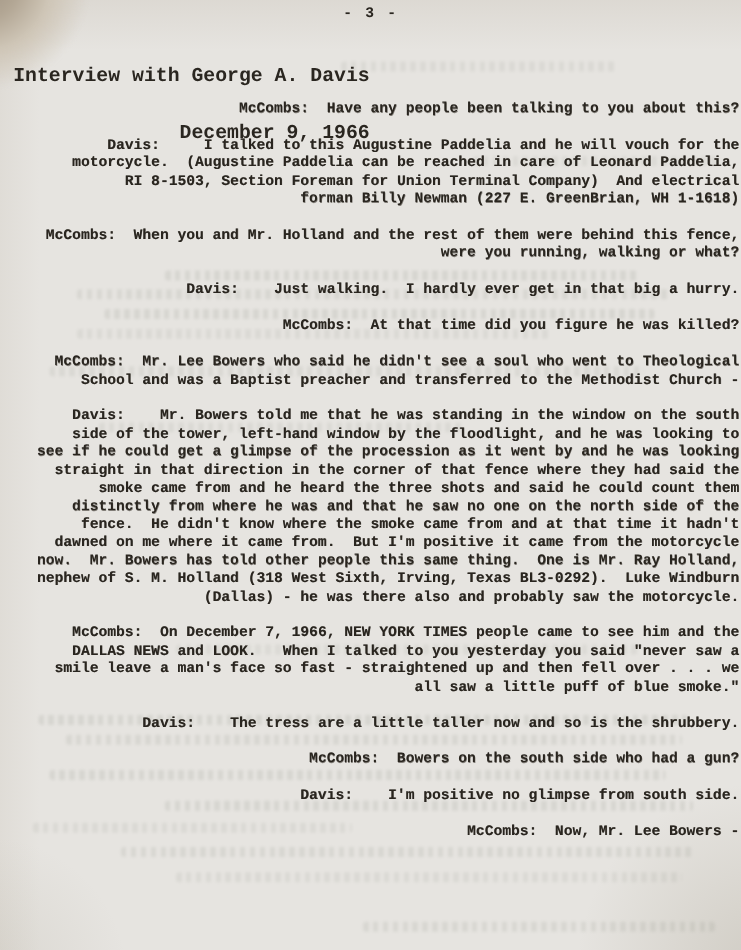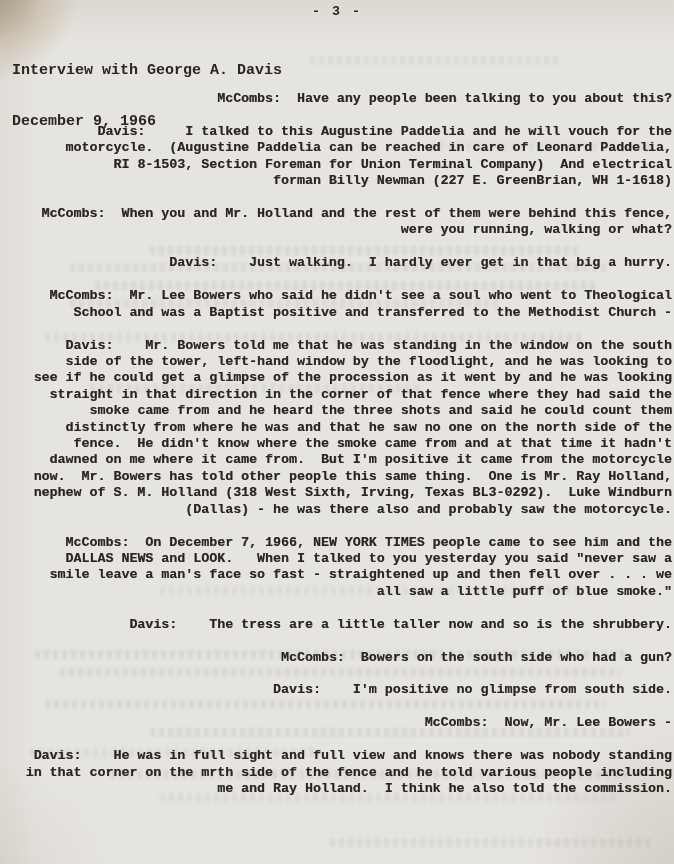--- a/index.html
+++ b/index.html
@@ -22,22 +22,23 @@
     background:radial-gradient(circle at 18px 18px,#9d9180 0,#b3a795 34px,#cec5b6 62px,rgba(231,229,224,0) 98px);
     filter:blur(2px);
     pointer-events:none;
   }
   .pageno{
     position:absolute;top:4px;left:0;width:100%;text-align:center;
     font-size:13.3px;font-weight:700;letter-spacing:2px;color:#2a2620;
   }
   .header{
     position:absolute;top:28px;left:12px;
-    font-size:15px;line-height:17px;font-weight:700;color:#2a2620;
+    font-size:18px;line-height:17px;font-weight:700;color:#2a2620;
     white-space:pre;
+    text-align:right;
   }
   .body-text{
     position:absolute;top:91px;left:12px;width:660px;
     font-size:13.3px;line-height:16.4px;font-weight:700;color:#29251f;
   }
   .entry{
     margin:0 0 16.5px 0;
     white-space:pre-wrap;
     text-shadow:0.3px 0.3px 0.4px rgba(46,40,32,0.55);
     text-align:right;
@@ -83,39 +84,37 @@
 
   <div class="body-text">
     <p class="entry">McCombs:  Have any people been talking to you about this?</p>
     <p class="entry">Davis:     I talked to this Augustine Paddelia and he will vouch for the
 motorcycle.  (Augustine Paddelia can be reached in care of Leonard Paddelia,
 RI 8-1503, Section Foreman for Union Terminal Company)  And electrical
 forman Billy Newman (227 E. GreenBrian, WH 1-1618)</p>
     <p class="entry">McCombs:  When you and Mr. Holland and the rest of them were behind this fence,
 were you running, walking or what?</p>
     <p class="entry">Davis:    Just walking.  I hardly ever get in that big a hurry.</p>
+    <p class="entry">McCombs:  At that time did you figure he was killed?</p>
     <p class="entry">McCombs:  Mr. Lee Bowers who said he didn't see a soul who went to Theological
-School and was a Baptist positive and transferred to the Methodist Church -</p>
+School and was a Baptist preacher and transferred to the Methodist Church -</p>
     <p class="entry">Davis:    Mr. Bowers told me that he was standing in the window on the south
 side of the tower, left-hand window by the floodlight, and he was looking to
 see if he could get a glimpse of the procession as it went by and he was looking
 straight in that direction in the corner of that fence where they had said the
 smoke came from and he heard the three shots and said he could count them
 distinctly from where he was and that he saw no one on the north side of the
 fence.  He didn't know where the smoke came from and at that time it hadn't
 dawned on me where it came from.  But I'm positive it came from the motorcycle
 now.  Mr. Bowers has told other people this same thing.  One is Mr. Ray Holland,
 nephew of S. M. Holland (318 West Sixth, Irving, Texas BL3-0292).  Luke Windburn
 (Dallas) - he was there also and probably saw the motorcycle.</p>
     <p class="entry">McCombs:  On December 7, 1966, NEW YORK TIMES people came to see him and the
 DALLAS NEWS and LOOK.   When I talked to you yesterday you said "never saw a
 smile leave a man's face so fast - straightened up and then fell over . . . we
 all saw a little puff of blue smoke."</p>
     <p class="entry">Davis:    The tress are a little taller now and so is the shrubbery.</p>
     <p class="entry">McCombs:  Bowers on the south side who had a gun?</p>
     <p class="entry">Davis:    I'm positive no glimpse from south side.</p>
     <p class="entry">McCombs:  Now, Mr. Lee Bowers -</p>
-    <p class="entry">Davis:    He was in full sight and full view and knows there was nobody standing
-in that corner on the mrth side of the fence and he told various people including
-me and Ray Holland.  I think he also told the commission.</p>
   </div>
 
 </div>
 
 </body></html>

